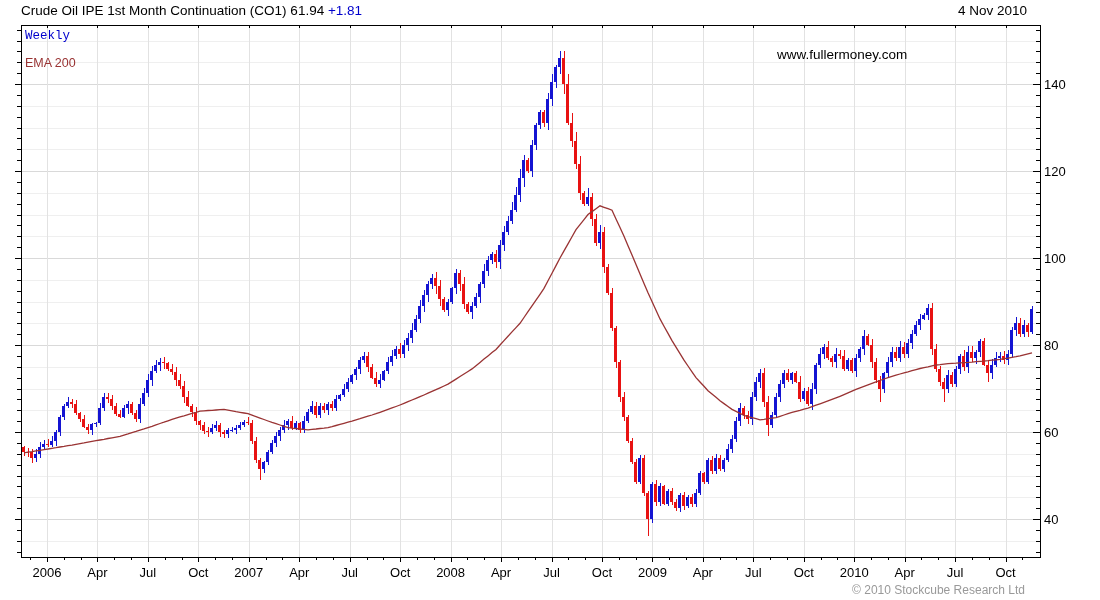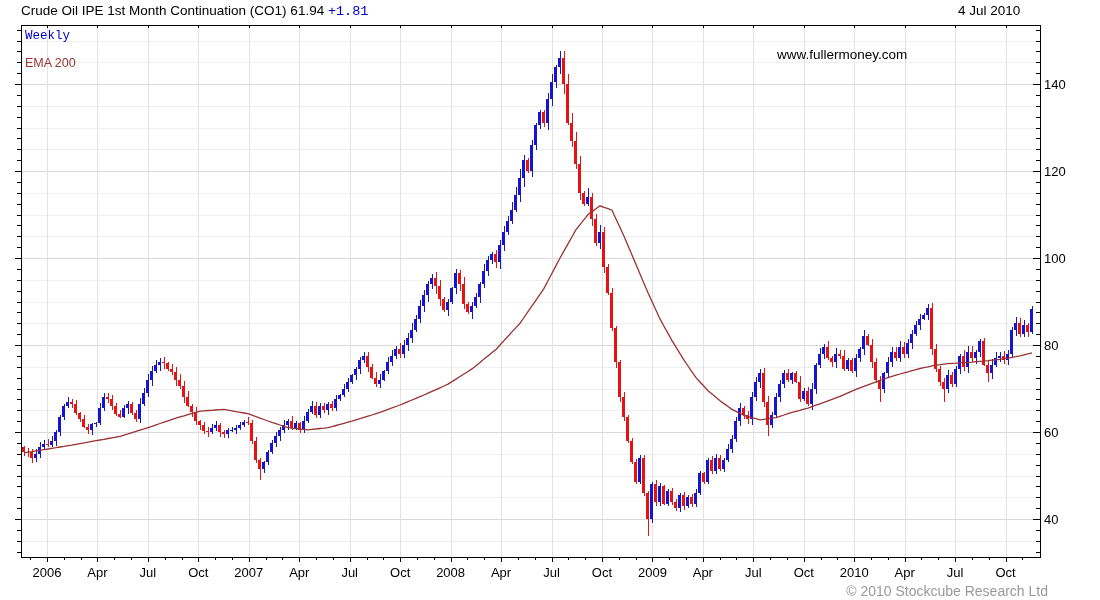--- a/index.html
+++ b/index.html
@@ -2,27 +2,27 @@
 <html><head>
 <meta charset="utf-8">
 <style>
   html,body{margin:0;padding:0;background:#fff;}
   .chart-wrap{
     position:relative;width:1100px;height:600px;background:#ffffff;
     font-family:"Liberation Sans",sans-serif;overflow:hidden;
   }
   .hdr{position:absolute;top:3px;font-size:13.5px;color:#000;white-space:pre;}
   #title{left:21px;}
-  #chg{color:#0000cc;font-family:Liberation Mono, monospace;}
+  #chg{color:#0000cc;}
   #website{left:777px;margin-top:44px;}
   #hdate{left:958px;}
   .legend{position:absolute;left:25px;font-size:12.5px;}
   #leg-weekly{top:29px;color:#0000cc;font-family:Liberation Mono, monospace;}
   #leg-ema{top:56px;color:#993333;}
-  #copyright{position:absolute;right:52px;top:583px;font-size:14px;color:#999999;}
+  #copyright{position:absolute;right:75px;top:583px;font-size:12px;color:#999999;}
   svg{position:absolute;left:0;top:0;}
   text{font-family:"Liberation Sans",sans-serif;}
 </style>
 </head>
 <body>
 
 <div class="chart-wrap">
   <svg id="plot" width="1100" height="600">
       <g shape-rendering="crispEdges">
         <line x1="21" x2="1040" y1="541.25" y2="541.25" stroke="#efefef"></line>
@@ -807,17 +807,17 @@
         <text x="1044" y="524" font-size="13" fill="#000000">40</text>
         <text x="1044" y="437" font-size="13" fill="#000000">60</text>
         <text x="1044" y="350" font-size="13" fill="#000000">80</text>
         <text x="1044" y="263" font-size="13" fill="#000000">100</text>
         <text x="1044" y="176" font-size="13" fill="#000000">120</text>
         <text x="1044" y="89" font-size="13" fill="#000000">140</text>
       </g>
     </svg>
   <div class="hdr" id="title"><span>Crude Oil IPE 1st Month Continuation (CO1) 61.94 </span><span id="chg">+1.81</span></div>
   <div class="hdr" id="website">www.fullermoney.com</div>
-  <div class="hdr" id="hdate">4 Jul 2010</div>
+  <div class="hdr" id="hdate">4 Nov 2010</div>
   <div class="legend" id="leg-weekly">Weekly</div>
   <div class="legend" id="leg-ema">EMA 200</div>
   <div id="copyright">© 2010 Stockcube Research Ltd</div>
 </div>
 
 </body></html>

